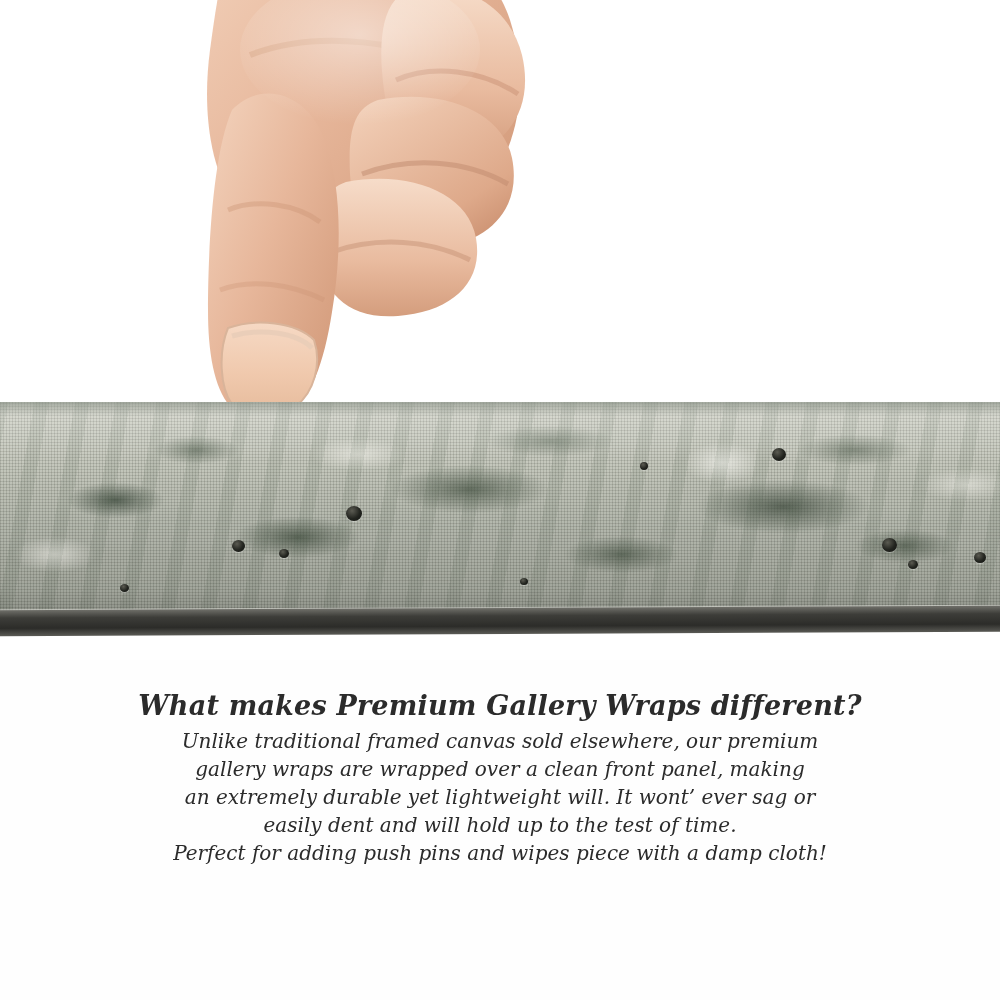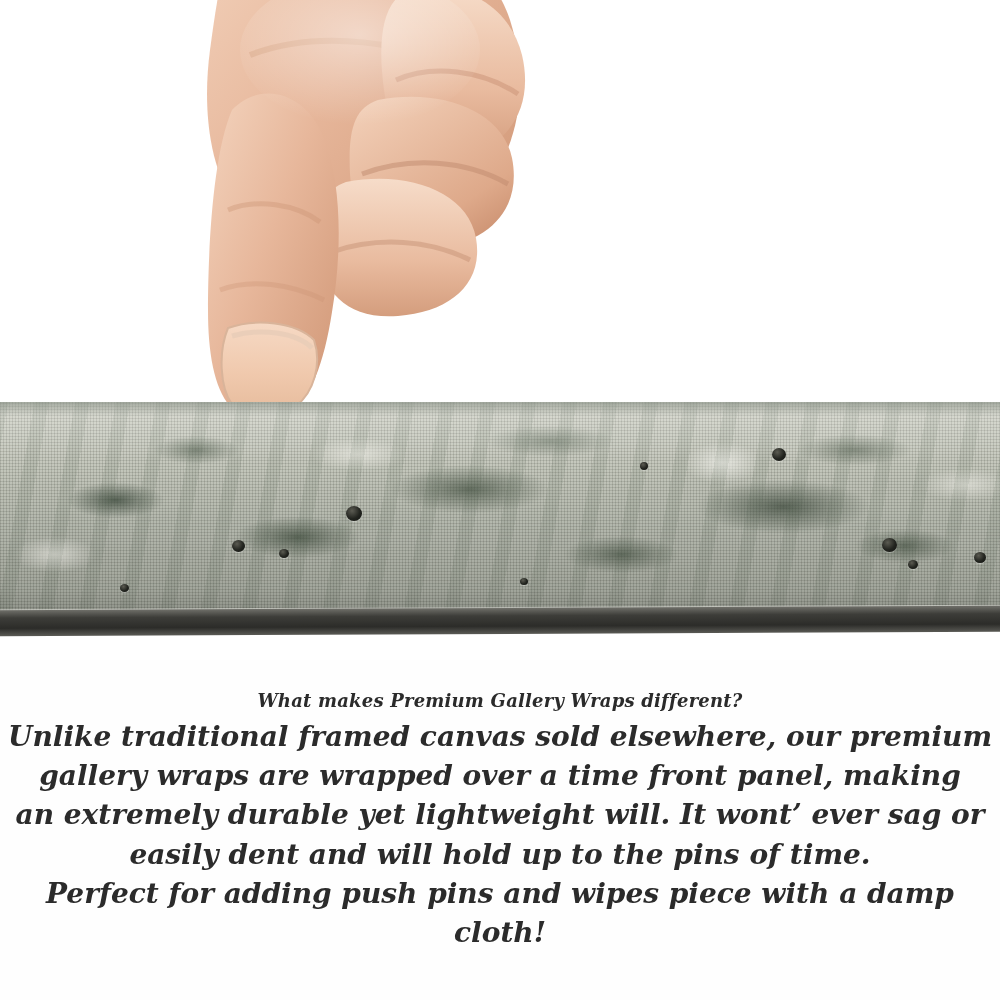--- a/index.html
+++ b/index.html
@@ -122,29 +122,29 @@
     left: 0;
     top: 690px;
     width: 1000px;
     text-align: center;
     color: #2b2b2b;
     font-family: "DejaVu Serif", serif;
     font-style: italic;
   }
   .caption h2 {
     margin: 0 0 6px 0;
-    font-size: 18px;
+    font-size: 27px;
     font-weight: 700;
     letter-spacing: .2px;
   }
   .caption p {
     margin: 1px;
-    font-size: 28px;
+    font-size: 20px;
     line-height: 1.40;
-    font-weight: 700;
+    font-weight: 400;
   }
   .caption .line { display: block; }
 </style>
 </head>
 <body>
 
 <div class="page">
 
   <div class="photo">
 
@@ -227,20 +227,20 @@
       </div>
       <div class="slab-edge-hi"></div>
       <div class="slab-edge"></div>
     </div>
   </div>
 
   <div class="caption">
     <h2>What makes Premium Gallery Wraps different?</h2>
     <p>
       <span class="line">Unlike traditional framed canvas sold elsewhere, our premium</span>
-      <span class="line">gallery wraps are wrapped over a time front panel, making</span>
+      <span class="line">gallery wraps are wrapped over a clean front panel, making</span>
       <span class="line">an extremely durable yet lightweight will. It wont’ ever sag or</span>
-      <span class="line">easily dent and will hold up to the pins of time.</span>
+      <span class="line">easily dent and will hold up to the test of time.</span>
       <span class="line">Perfect for adding push pins and wipes piece with a damp cloth!</span>
     </p>
   </div>
 
 </div>
 
 </body></html>

